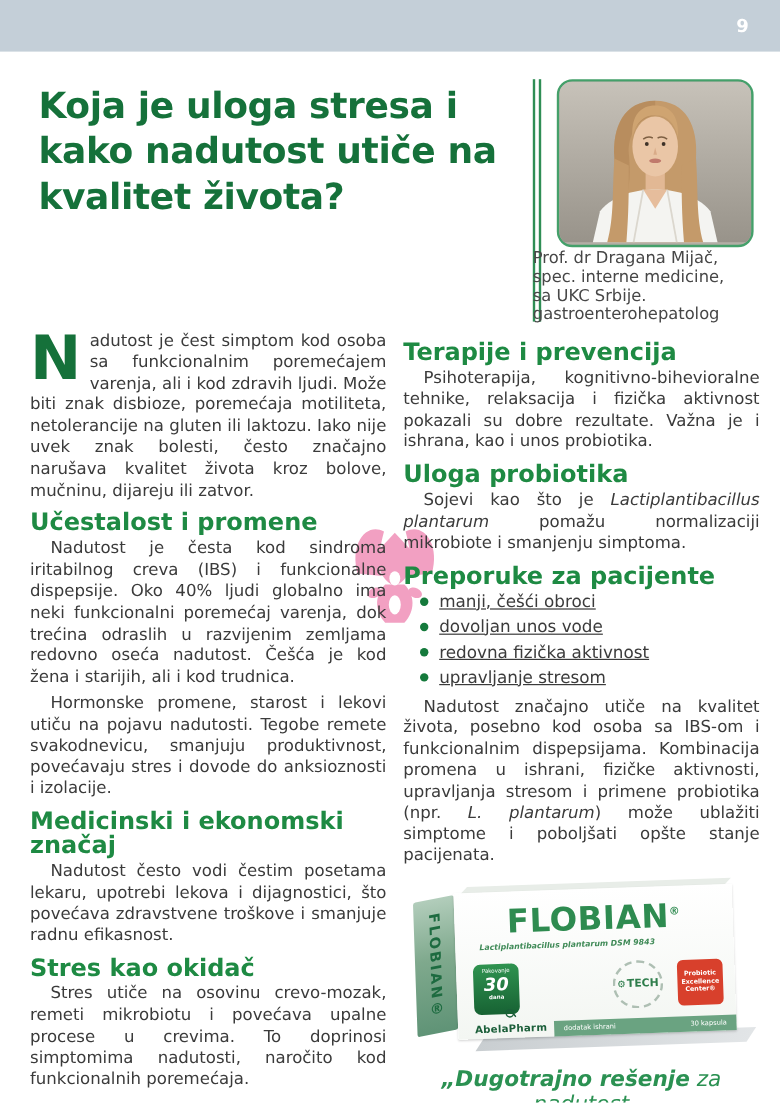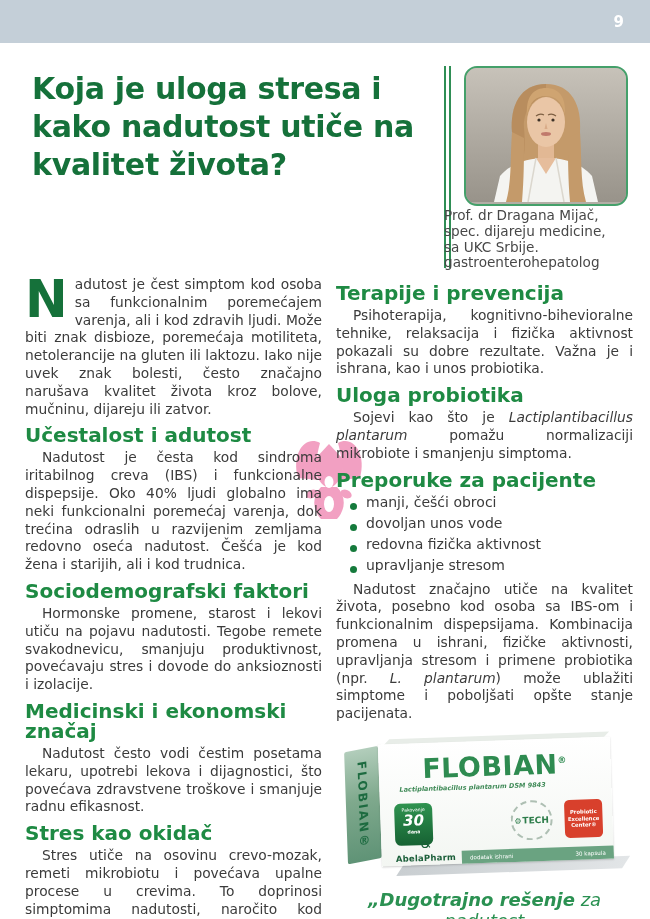--- a/index.html
+++ b/index.html
@@ -23,21 +23,21 @@
   .col{position:absolute;top:276px;width:297px;z-index:2;}
   .col-left{left:25px;}
   .col-right{left:336px;}
   .col p{margin:0 0 4px 0;font-size:13.8px;line-height:17.8px;text-align:justify;}
   .col p.indent{text-indent:17px;}
   h2{margin:7px 0 4px 0;font-size:20px;line-height:20px;color:#1e8a43;font-weight:bold;}
   .dropcap{float:left;font-size:51px;line-height:43px;height:49px;margin:2px 7px 0 0;
            color:#15713a;font-weight:bold;}
   
   ul.bullets{margin:2px 0 4px 0;padding:0 0 0 14px;list-style:none;}
-  ul.bullets li{display:flex;align-items:flex-end;margin:0 0 5px 0;font-size:14px;line-height:16px;}
+  ul.bullets li{display:flex;align-items:center;margin:0 0 5px 0;font-size:14px;line-height:16px;text-decoration:underline;}
   .dot{width:7px;height:7px;border-radius:50%;background:#157a3c;margin-right:9px;flex:0 0 auto;}
   
   .mascot{position:absolute;left:290px;top:430px;z-index:1;}
   
   .product{position:relative;width:284px;height:150px;margin:6px 0 0 4px;transform:rotate(-2deg);}
   .box-shadow{position:absolute;left:58px;top:132px;width:226px;height:12px;
               background:linear-gradient(90deg,#c9ced1,#e2e5e7);transform:skewX(-35deg);}
   .box-side{position:absolute;left:6px;top:16px;width:34px;height:112px;transform:skewY(-9deg);
             background:linear-gradient(180deg,#b2cdbb 0%,#7fa98d 45%,#5f9376 100%);border-radius:2px;
             display:flex;align-items:center;justify-content:center;}
@@ -110,21 +110,21 @@
       <path d="M70 90 L80 106 L90 90 Z" fill="#e6bd9c"></path>
       <path d="M70 90 L62 134" stroke="#dbd7ce" stroke-width="1.5" fill="none"></path>
       <path d="M90 90 L98 134" stroke="#dbd7ce" stroke-width="1.5" fill="none"></path>
       <path d="M46 64 C44 92 46 112 40 134 L56 134 C58 110 58 92 58 70 Z" fill="#c49a6a"></path>
       <path d="M114 64 C116 92 114 112 120 134 L104 134 C102 110 102 92 102 70 Z" fill="#c49a6a"></path>
     </svg>
   </div>
 
   <div class="caption">
     <div>Prof. dr Dragana Mijač,</div>
-    <div>spec. dijareju medicine,</div>
+    <div>spec. interne medicine,</div>
     <div>sa UKC Srbije.</div>
     <div>gastroenterohepatolog</div>
   </div>
 
   <div class="mascot">
     <svg width="78" height="102" viewBox="0 0 78 102">
       <g fill="#f2a0c2">
         <path d="M8 48 C1 22 16 5 30 13 C26 28 24 42 28 50 Z"></path>
         <path d="M70 48 C77 22 62 5 48 13 C52 28 54 42 50 50 Z"></path>
         <path d="M39 14 L52 28 C56 42 48 56 39 58 C30 56 22 42 26 28 Z"></path>
@@ -133,24 +133,23 @@
         <ellipse cx="56" cy="64" rx="6" ry="4" transform="rotate(25 56 64)"></ellipse>
       </g>
       <ellipse cx="39" cy="52" rx="4.5" ry="6" fill="#ffffff"></ellipse>
       <ellipse cx="39" cy="74" rx="5" ry="8" fill="#ffffff"></ellipse>
     </svg>
   </div>
 
   <div class="col col-left">
     <p><span class="dropcap">N</span><span>adutost je čest simptom kod osoba sa funkcionalnim poremećajem varenja, ali i kod zdravih ljudi. Može biti znak disbioze, poremećaja motiliteta, netolerancije na gluten ili laktozu. Iako nije uvek znak bolesti, često značajno narušava kvalitet života kroz bolove, mučninu, dijareju ili zatvor.</span></p>
 
-    <h2>Učestalost i adutost</h2>
+    <h2>Učestalost i promene</h2>
     <p class="indent">Nadutost je česta kod sindroma iritabilnog creva (IBS) i funkcionalne dispepsije. Oko 40% ljudi globalno ima neki funkcionalni poremećaj varenja, dok trećina odraslih u razvijenim zemljama redovno oseća nadutost. Češća je kod žena i starijih, ali i kod trudnica.</p>
 
-    <h2>Sociodemografski faktori</h2>
     <p class="indent">Hormonske promene, starost i lekovi utiču na pojavu nadutosti. Tegobe remete svakodnevicu, smanjuju produktivnost, povećavaju stres i dovode do anksioznosti i izolacije.</p>
 
     <h2>Medicinski i ekonomski značaj</h2>
     <p class="indent">Nadutost često vodi čestim posetama lekaru, upotrebi lekova i dijagnostici, što povećava zdravstvene troškove i smanjuje radnu efikasnost.</p>
 
     <h2>Stres kao okidač</h2>
     <p class="indent">Stres utiče na osovinu crevo-mozak, remeti mikrobiotu i povećava upalne procese u crevima. To doprinosi simptomima nadutosti, naročito kod funkcionalnih poremećaja.</p>
   </div>
 
   <div class="col col-right">

